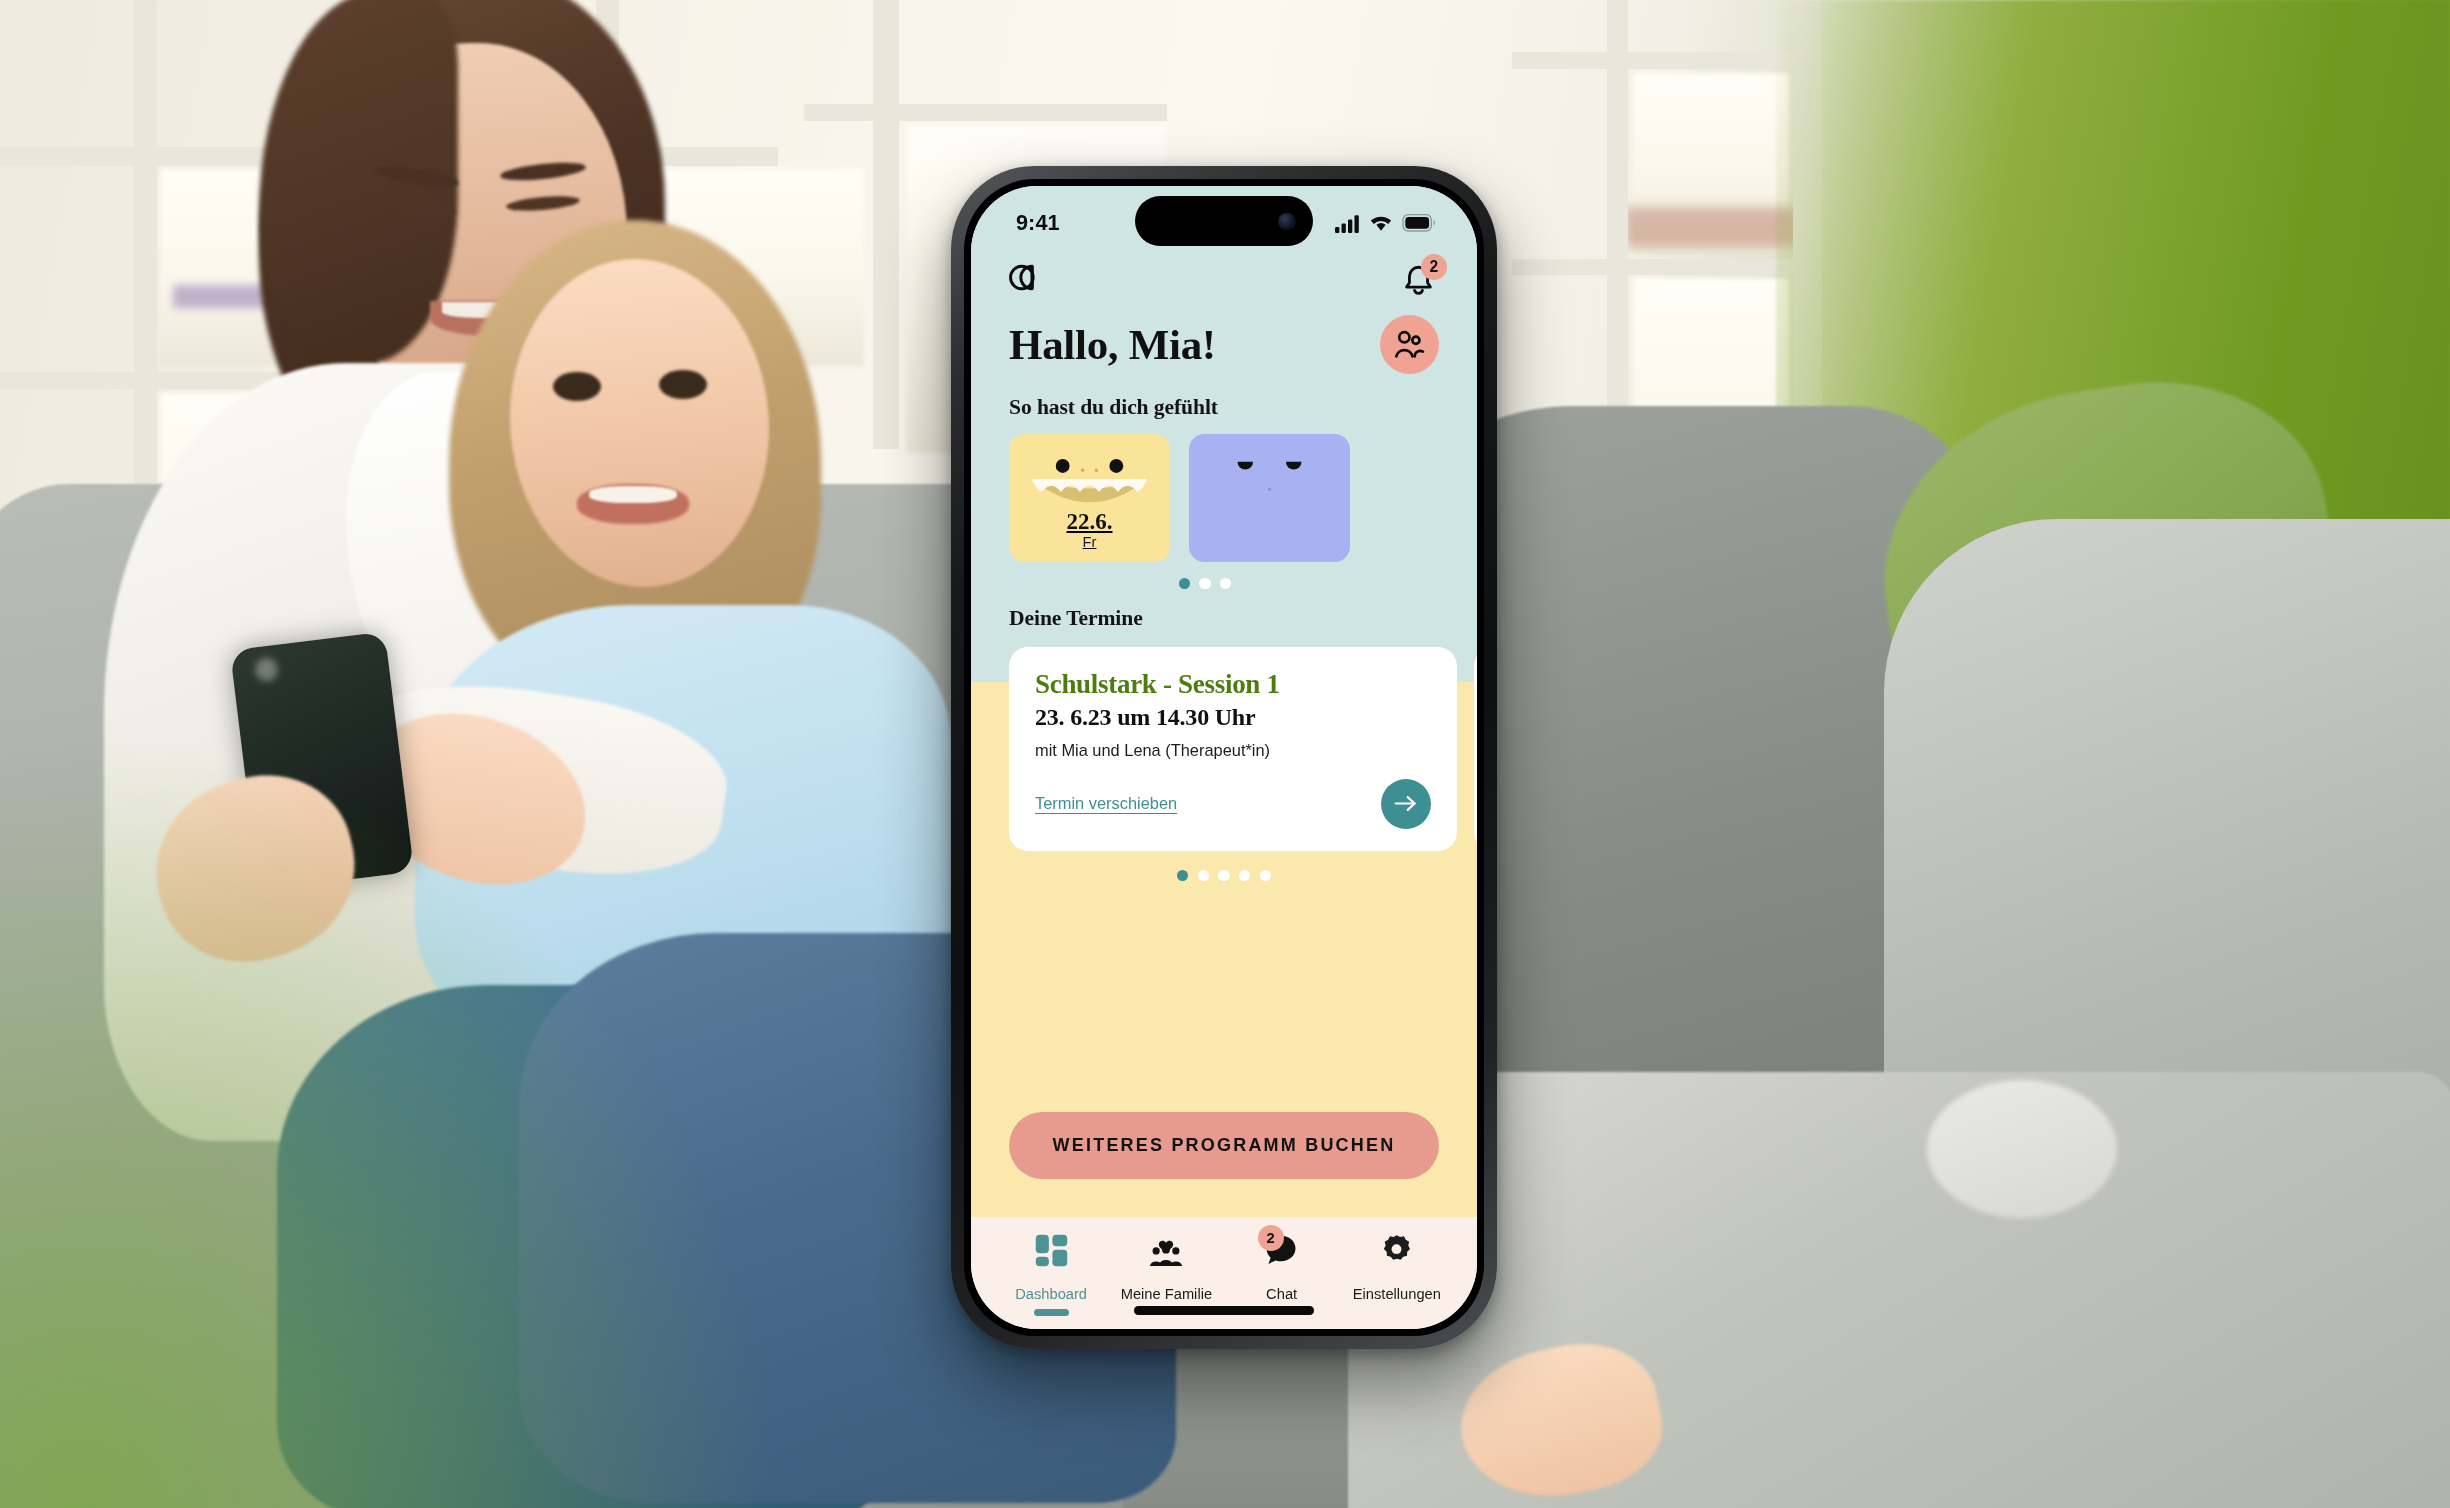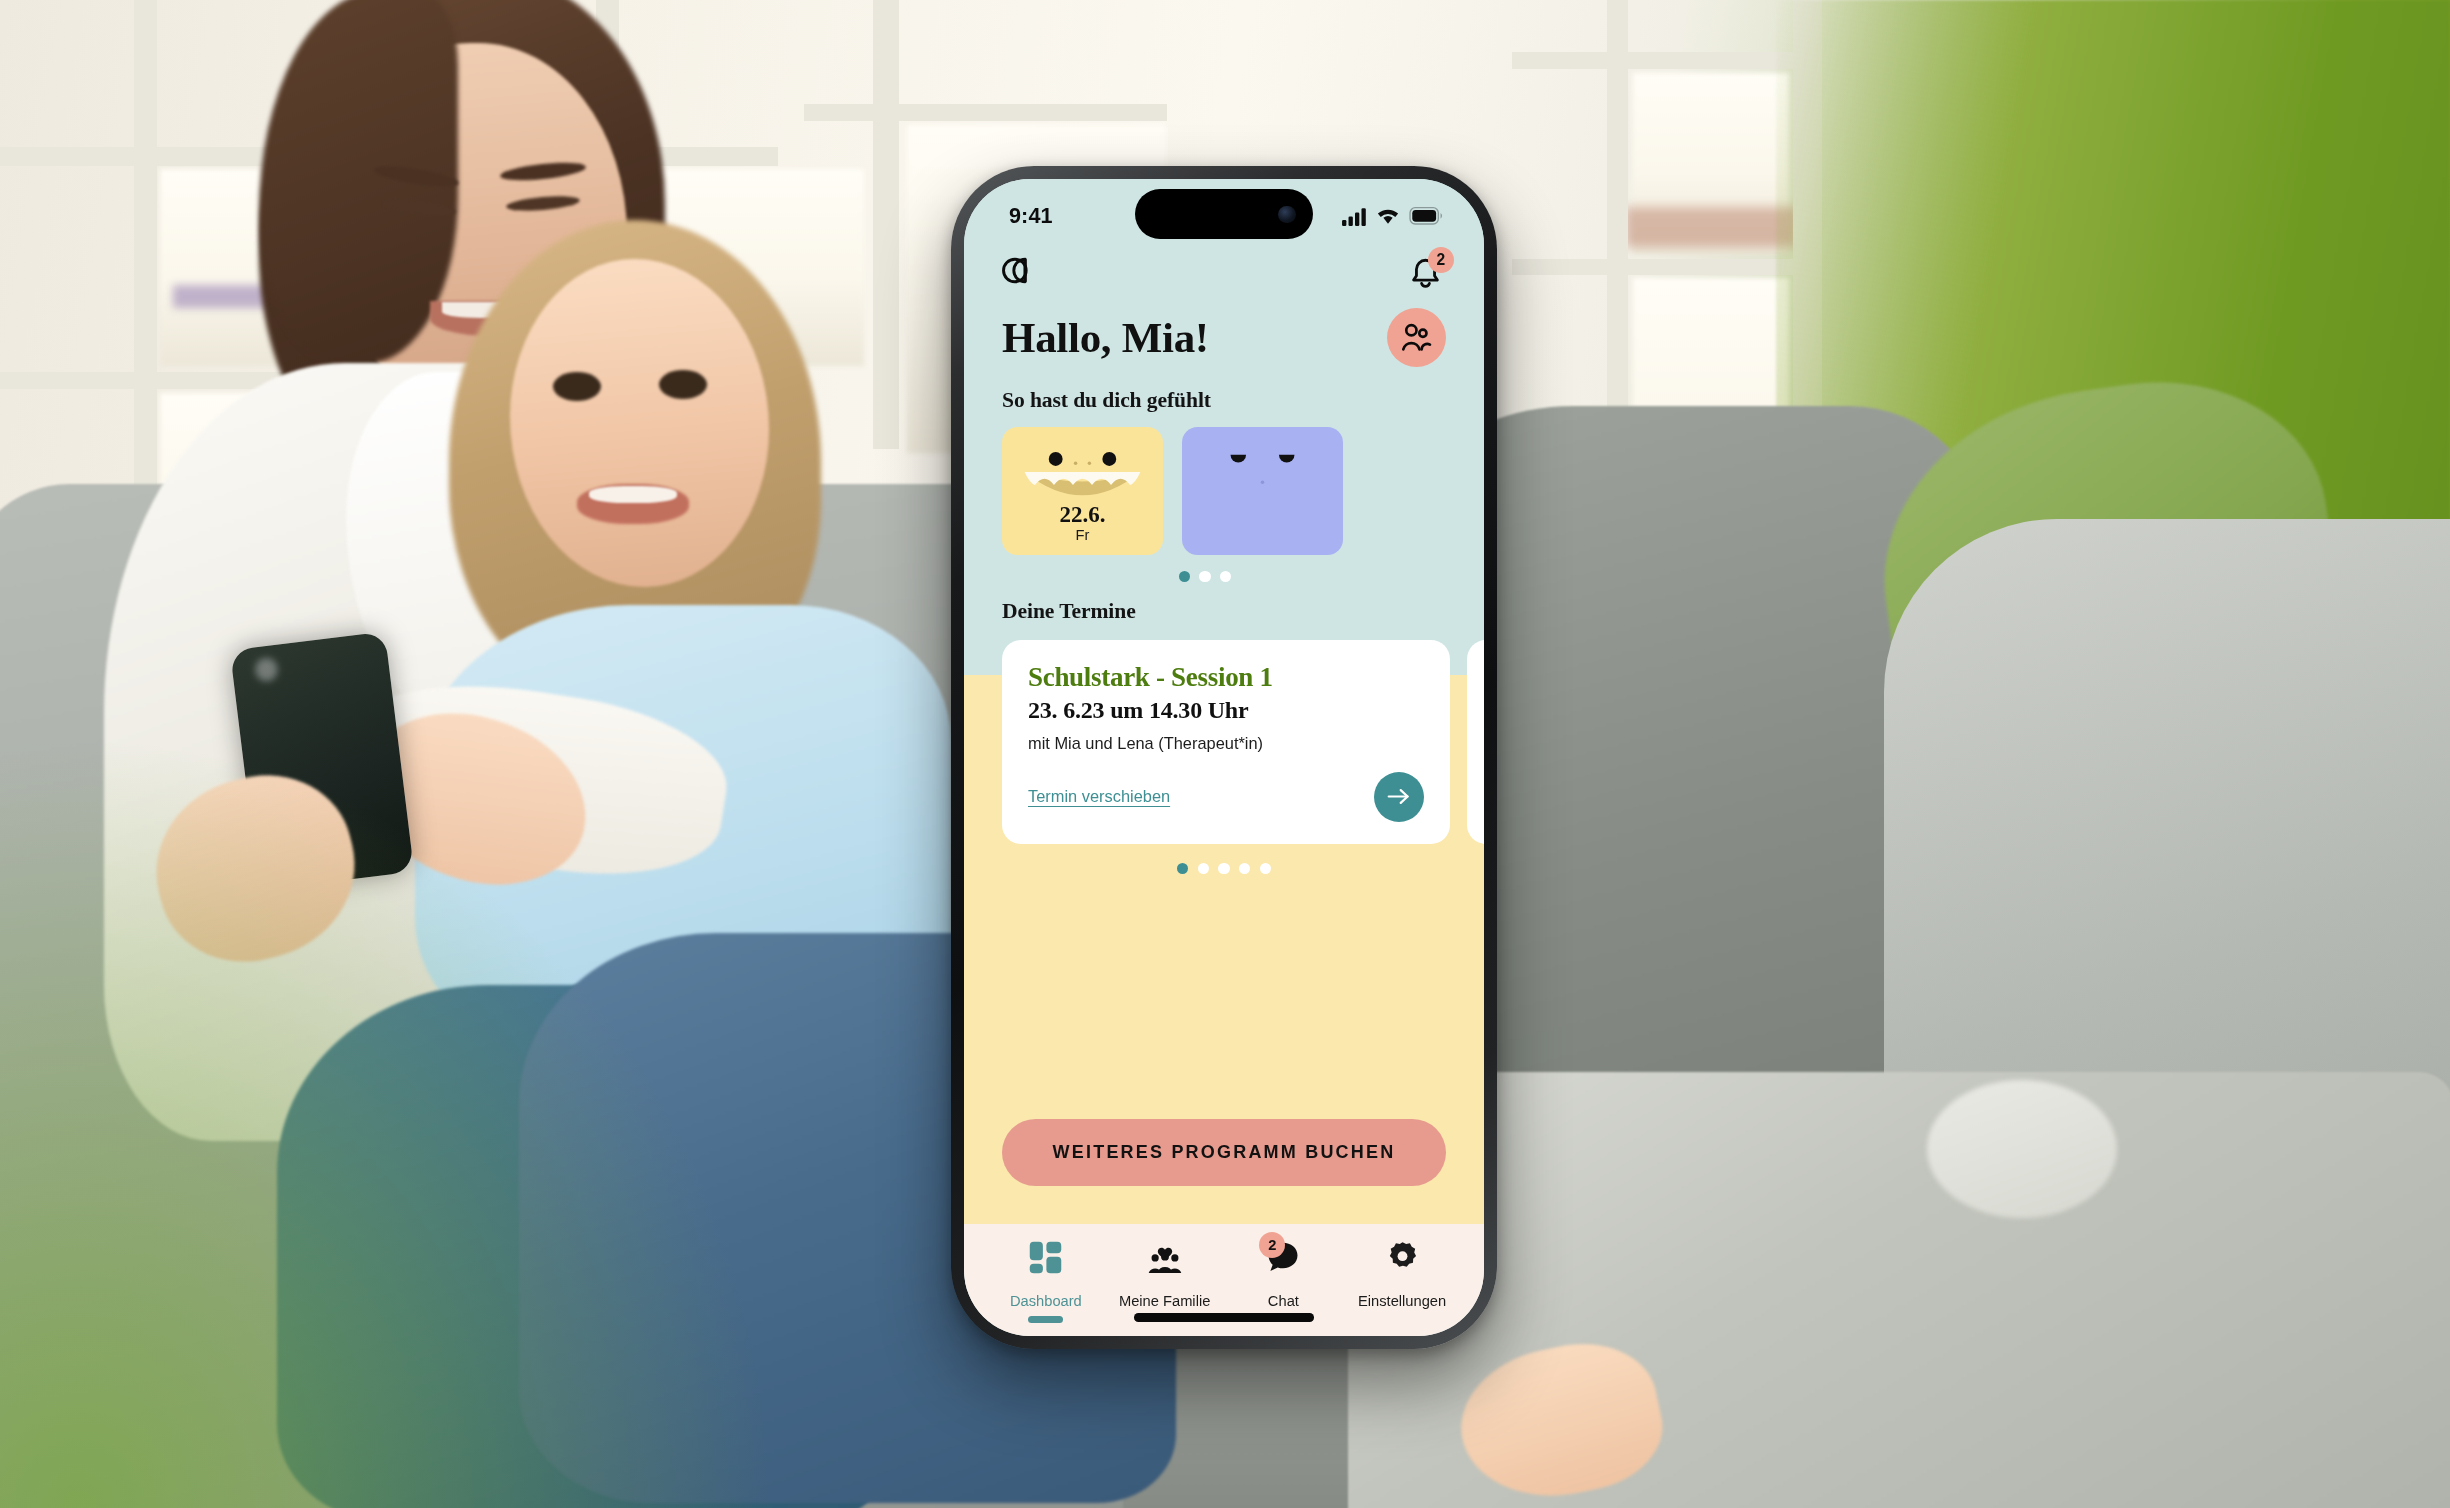--- a/index.html
+++ b/index.html
@@ -244,20 +244,21 @@
     height: 1183px;
     background: linear-gradient(150deg, #55585a 0%, #2b2d2f 14%, #17191b 28%, #0d0f10 55%, #202224 80%, #4b4e50 100%);
     border-radius: 83px;
     padding: 13px;
     box-shadow: 0 35px 69px rgba(0,0,0,.45), 0 5.2px 15.6px rgba(0,0,0,.3);
   }
   .phone-inner {
     width: 100%; height: 100%;
     background: #000;
     border-radius: 71px;
+    padding: 7px;
   }
   .screen {
     position: relative;
     width: 100%; height: 100%;
     border-radius: 66px;
     overflow: hidden;
     background: #cfe5e4;
     display: flex;
     flex-direction: column;
   }
@@ -362,20 +363,21 @@
     flex: 0 0 auto;
     width: 161px;
     height: 128px;
     border-radius: 15.6px;
     position: relative;
     display: flex;
     flex-direction: column;
     align-items: center;
     justify-content: flex-end;
     padding-bottom: 12px;
+    text-decoration: underline;
   }
   .mood-card .face { position: absolute; top: 19px; left: 0; right: 0; height: 64px; }
   .mood-date {
     font-family: "Liberation Serif", serif;
     font-weight: 700;
     font-size: 23px;
     color: #111;
     line-height: 1.02;
   }
   .mood-day { font-size: 14.7px; color: #1b1b1b; margin-top: 0.9px; }

